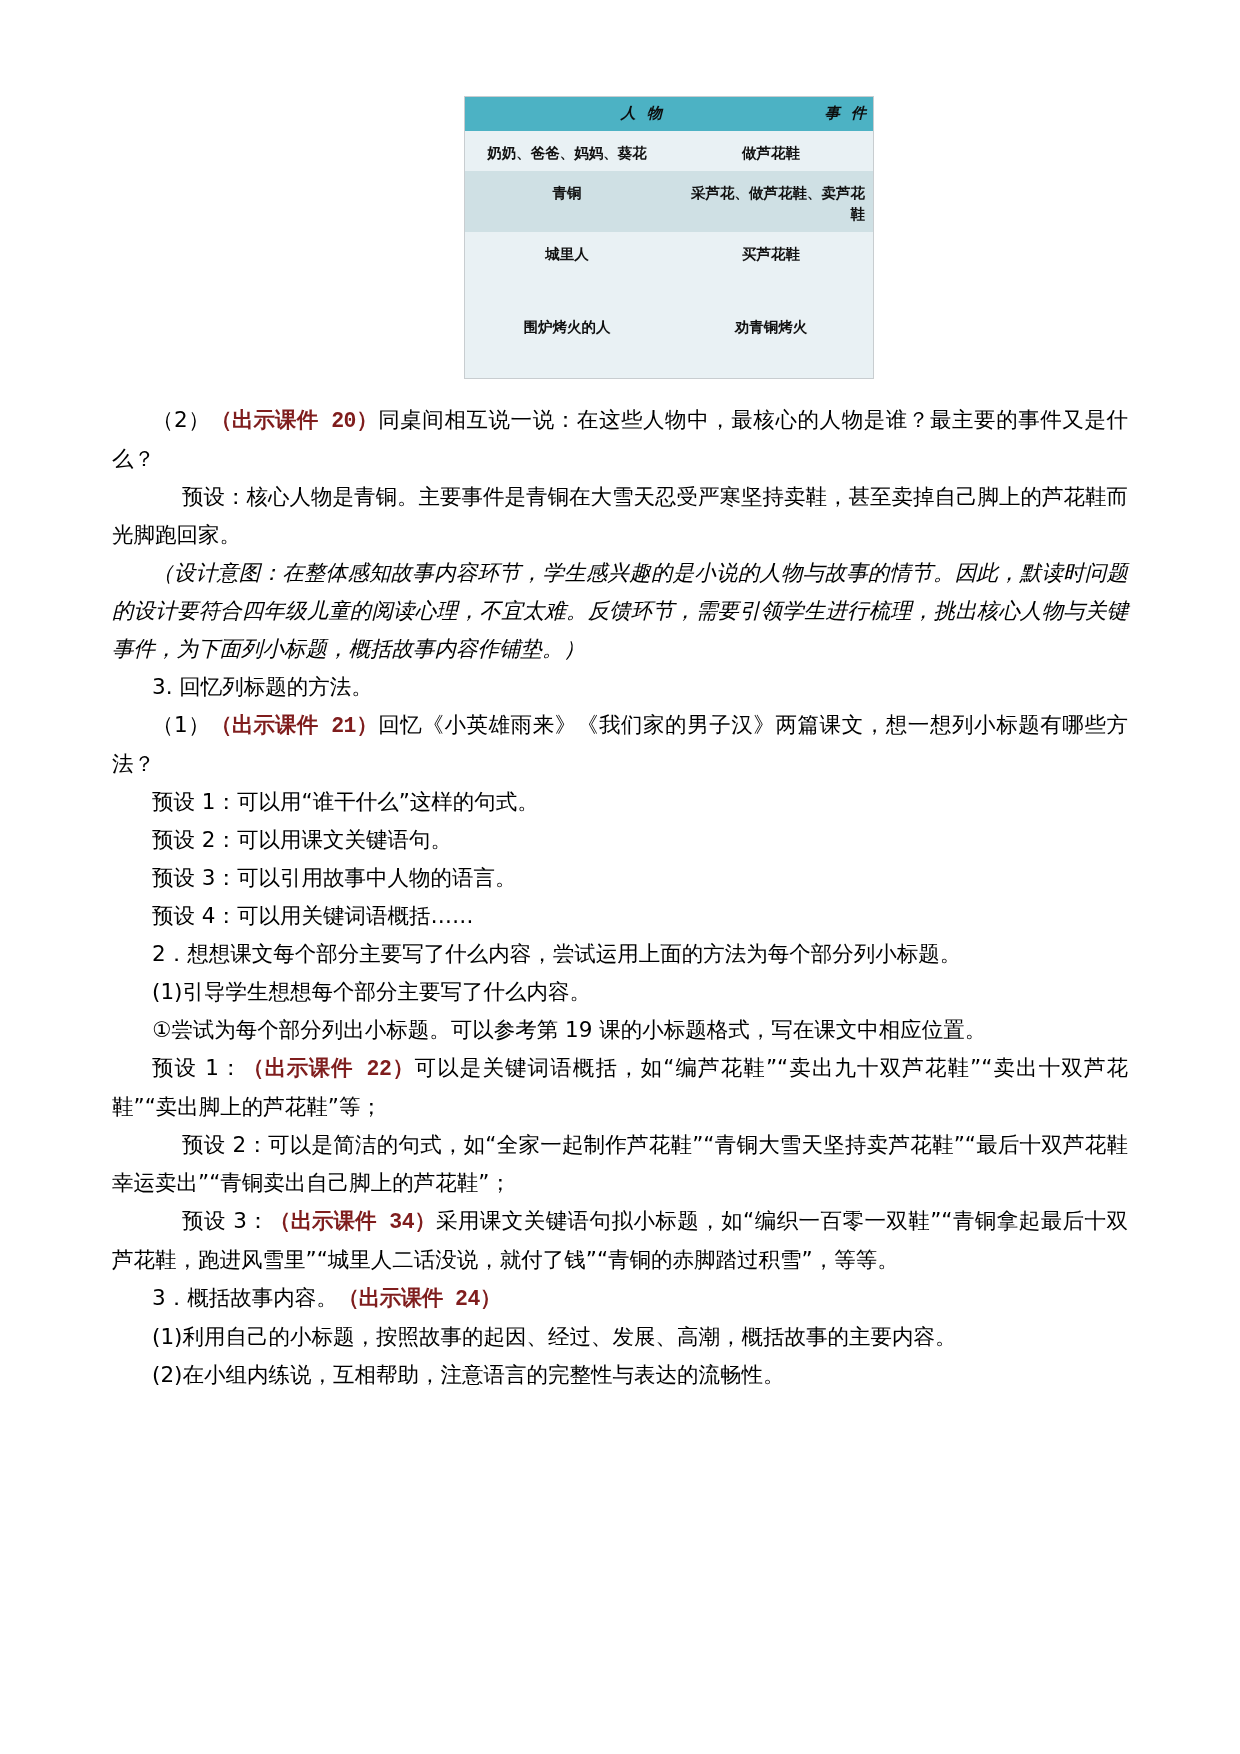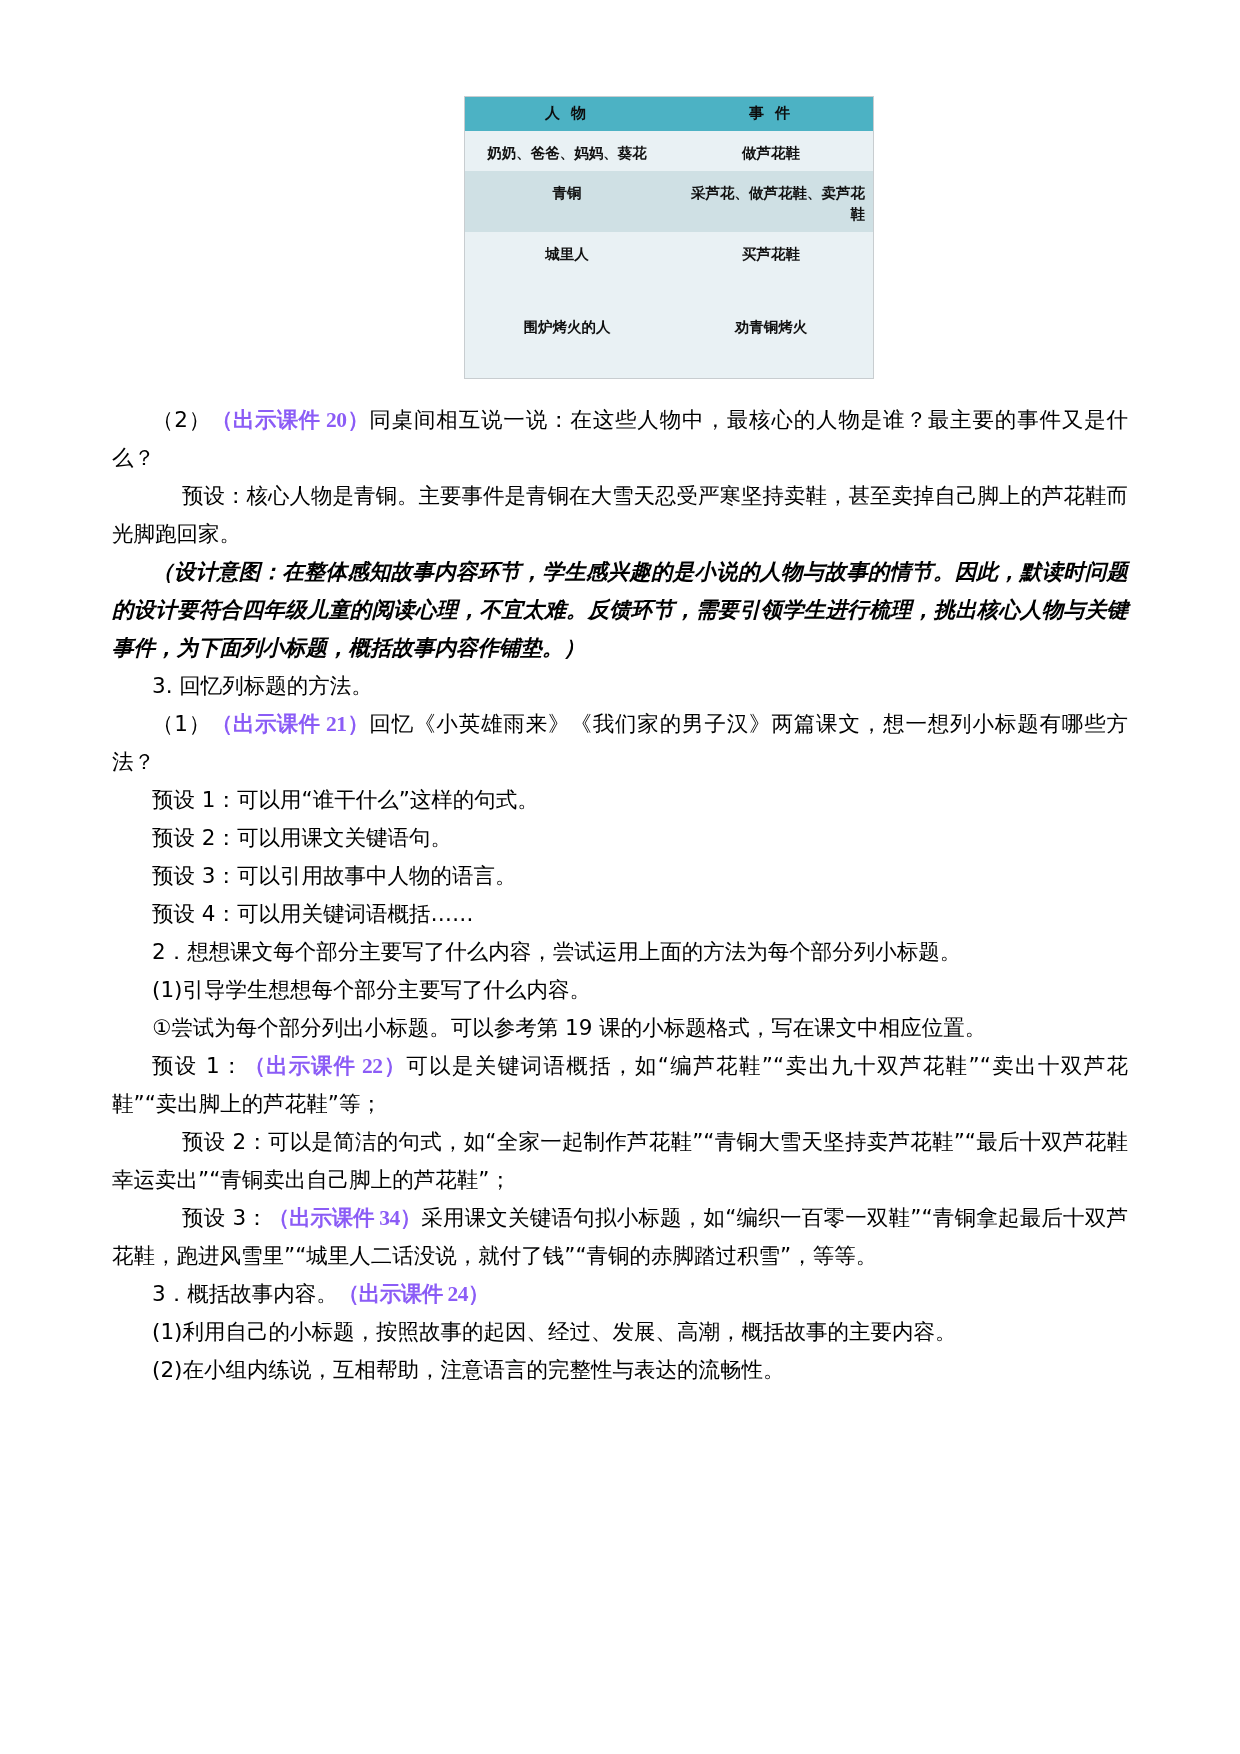--- a/index.html
+++ b/index.html
@@ -43,24 +43,25 @@
     table-layout: fixed;
     font-family: "DejaVu Sans", "Liberation Sans", sans-serif;
     font-size: 14.5px;
     font-weight: bold;
     color: #101010;
   }
   table.char-table th {
     background: #4cb2c4;
     color: #0d0d0d;
     font-weight: bold;
-    text-align: center;
+    text-align: right;
     padding: 7px 4px 8px 4px;
     font-size: 15px;
     letter-spacing: 3px;
+    font-style: italic;
   }
   table.char-table td {
     text-align: center;
     vertical-align: top;
     padding: 12px 8px 7px 8px;
     line-height: 1.45;
   }
   table.char-table tr.row-light td { background: #e9f1f4; }
   table.char-table tr.row-dark  td { background: #cfe0e4; }
   table.char-table td.left-cell { }
@@ -77,27 +78,27 @@
     line-height: 38px;
     text-align: justify;
     text-justify: inter-ideograph;
     font-family: "DejaVu Sans", "Liberation Sans", sans-serif;
     color: #000000;
     letter-spacing: 0px;
   }
   p.indent1 { text-indent: 40px; }
   p.indent2 { text-indent: 70px; }
   .blue {
-    color: #8b5cf6;
+    color: #7f1d1d;
     font-weight: bold;
-    font-family: Liberation Serif, serif;
+    font-family: Liberation Mono, monospace;
     letter-spacing: -0.5px;
   }
   p.kai {
-    font-weight: bold;
+    font-weight: normal;
     font-style: italic;
     font-family: "DejaVu Serif", "Liberation Serif", serif;
   }
   .tbl-gap { height: 22px; }
 </style>
 </head>
 <body>
 
 <div class="page">
   <div class="content">

